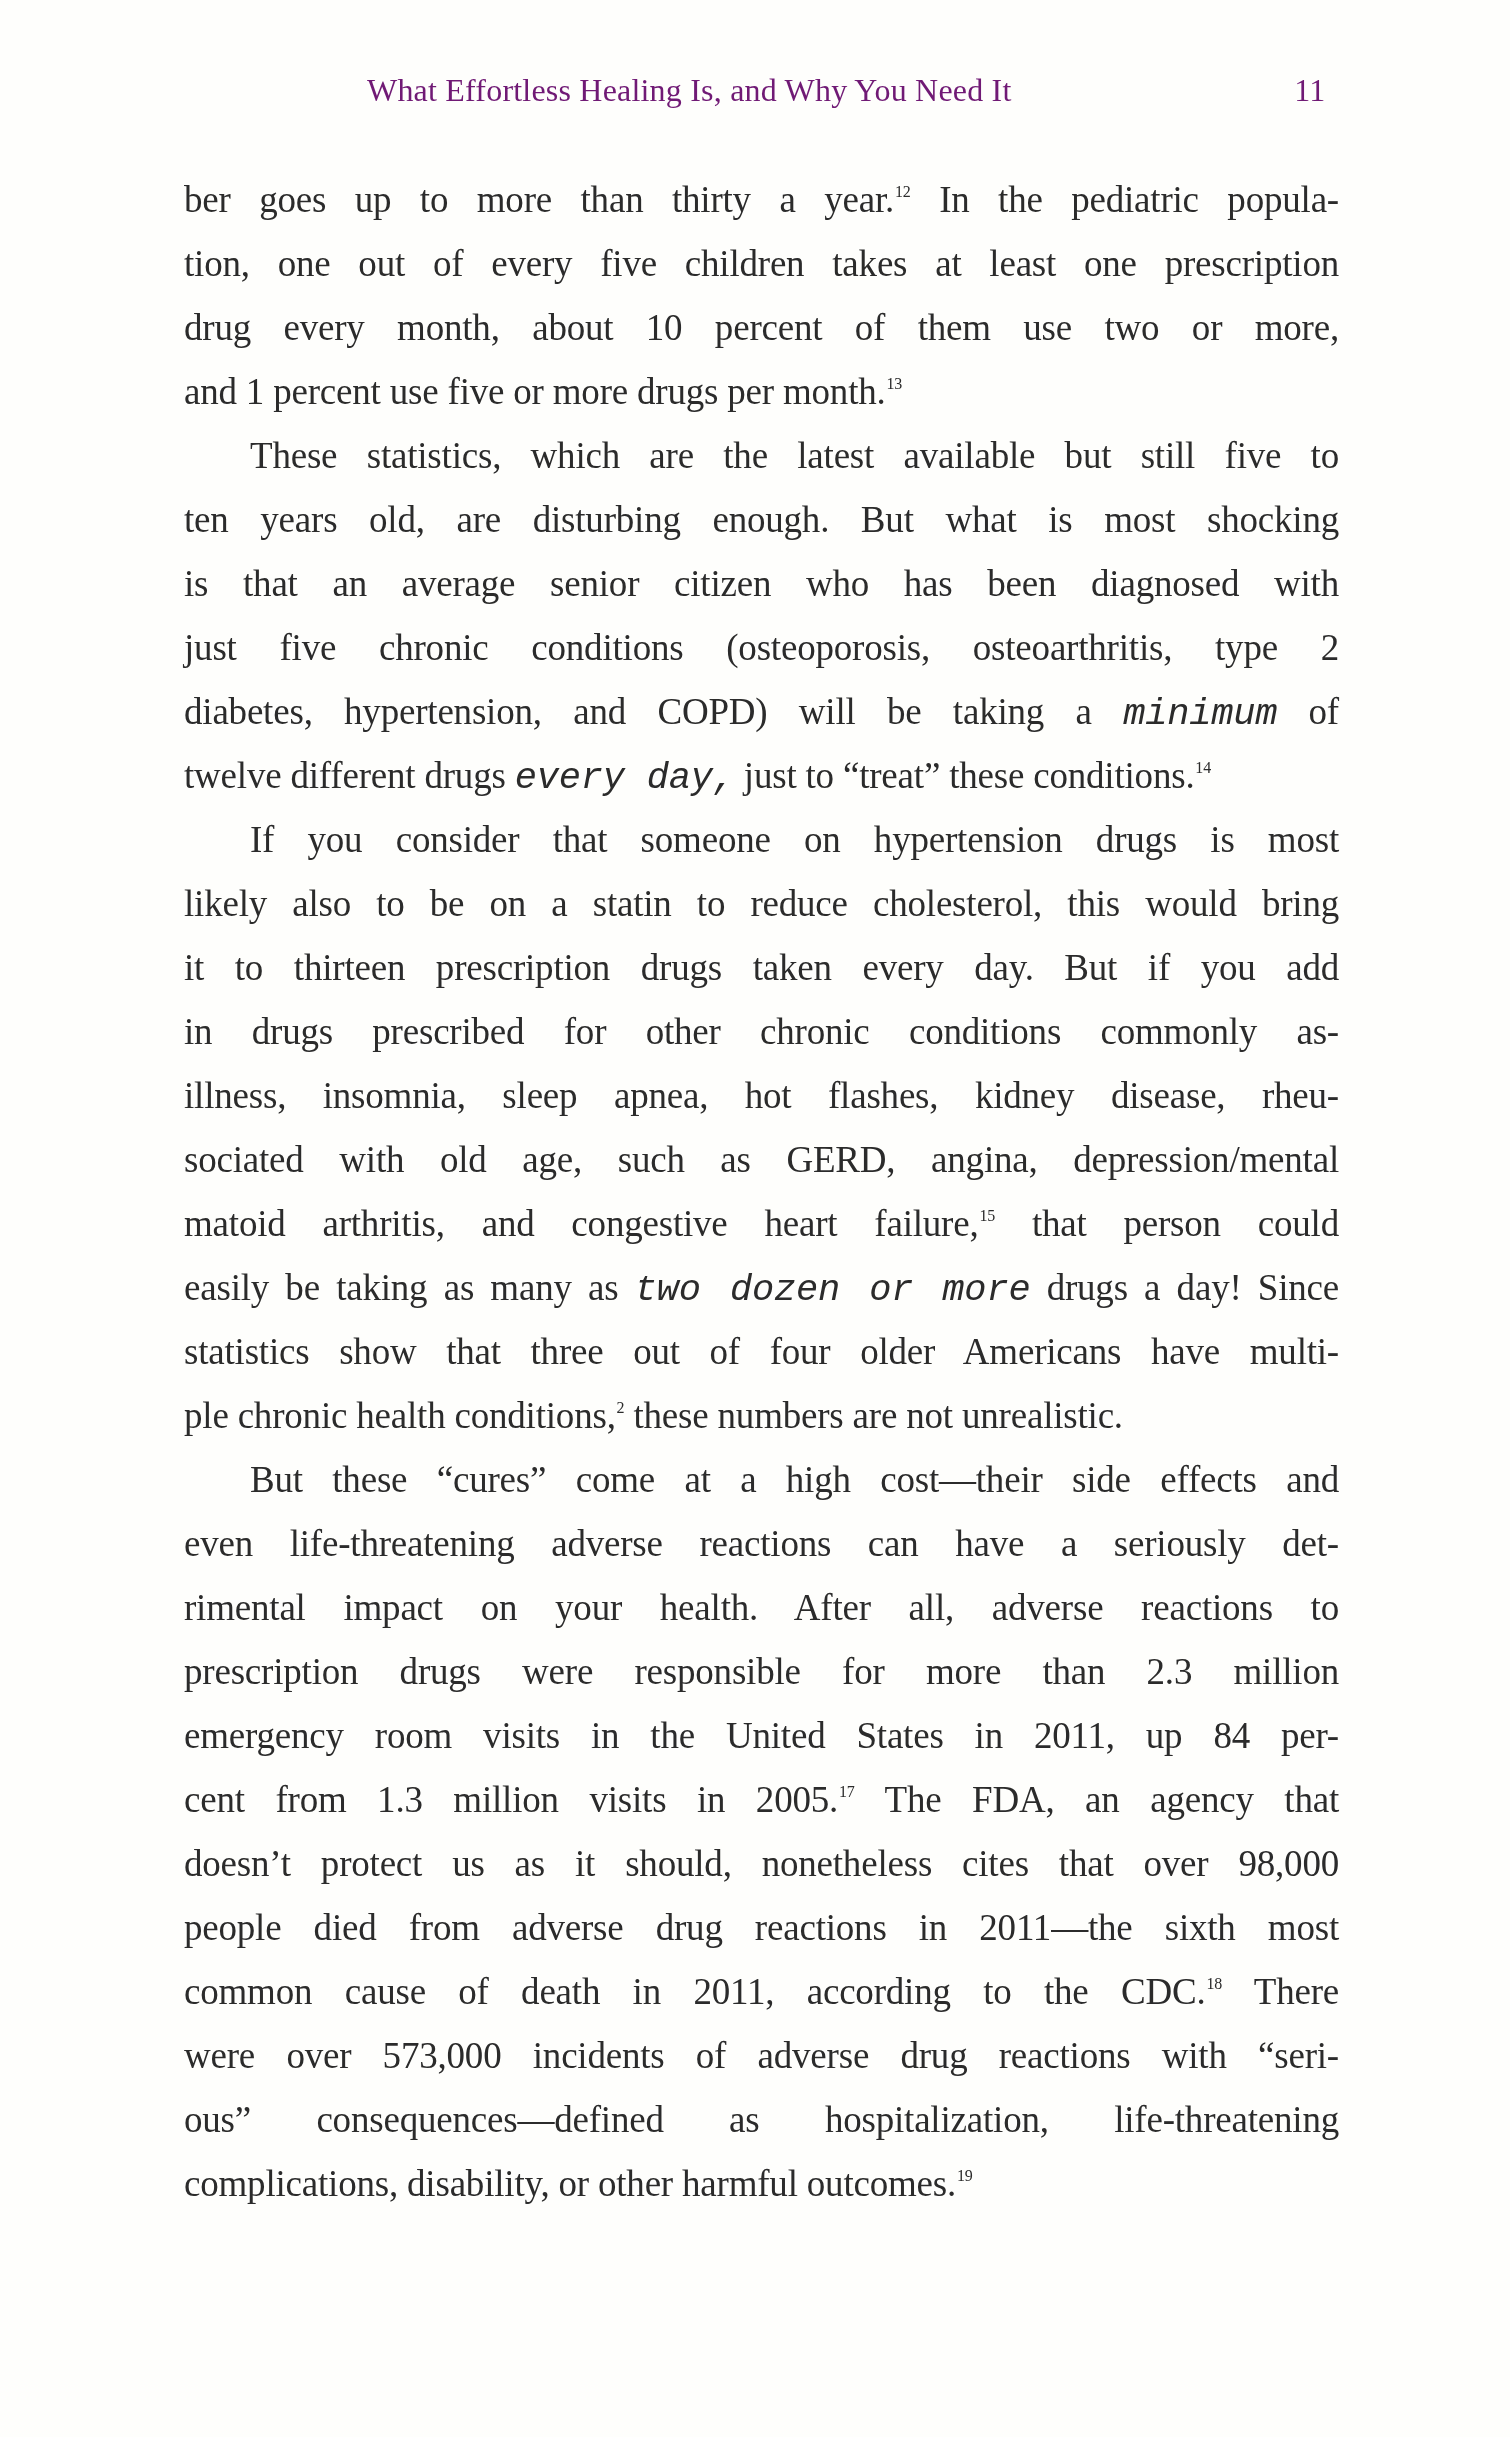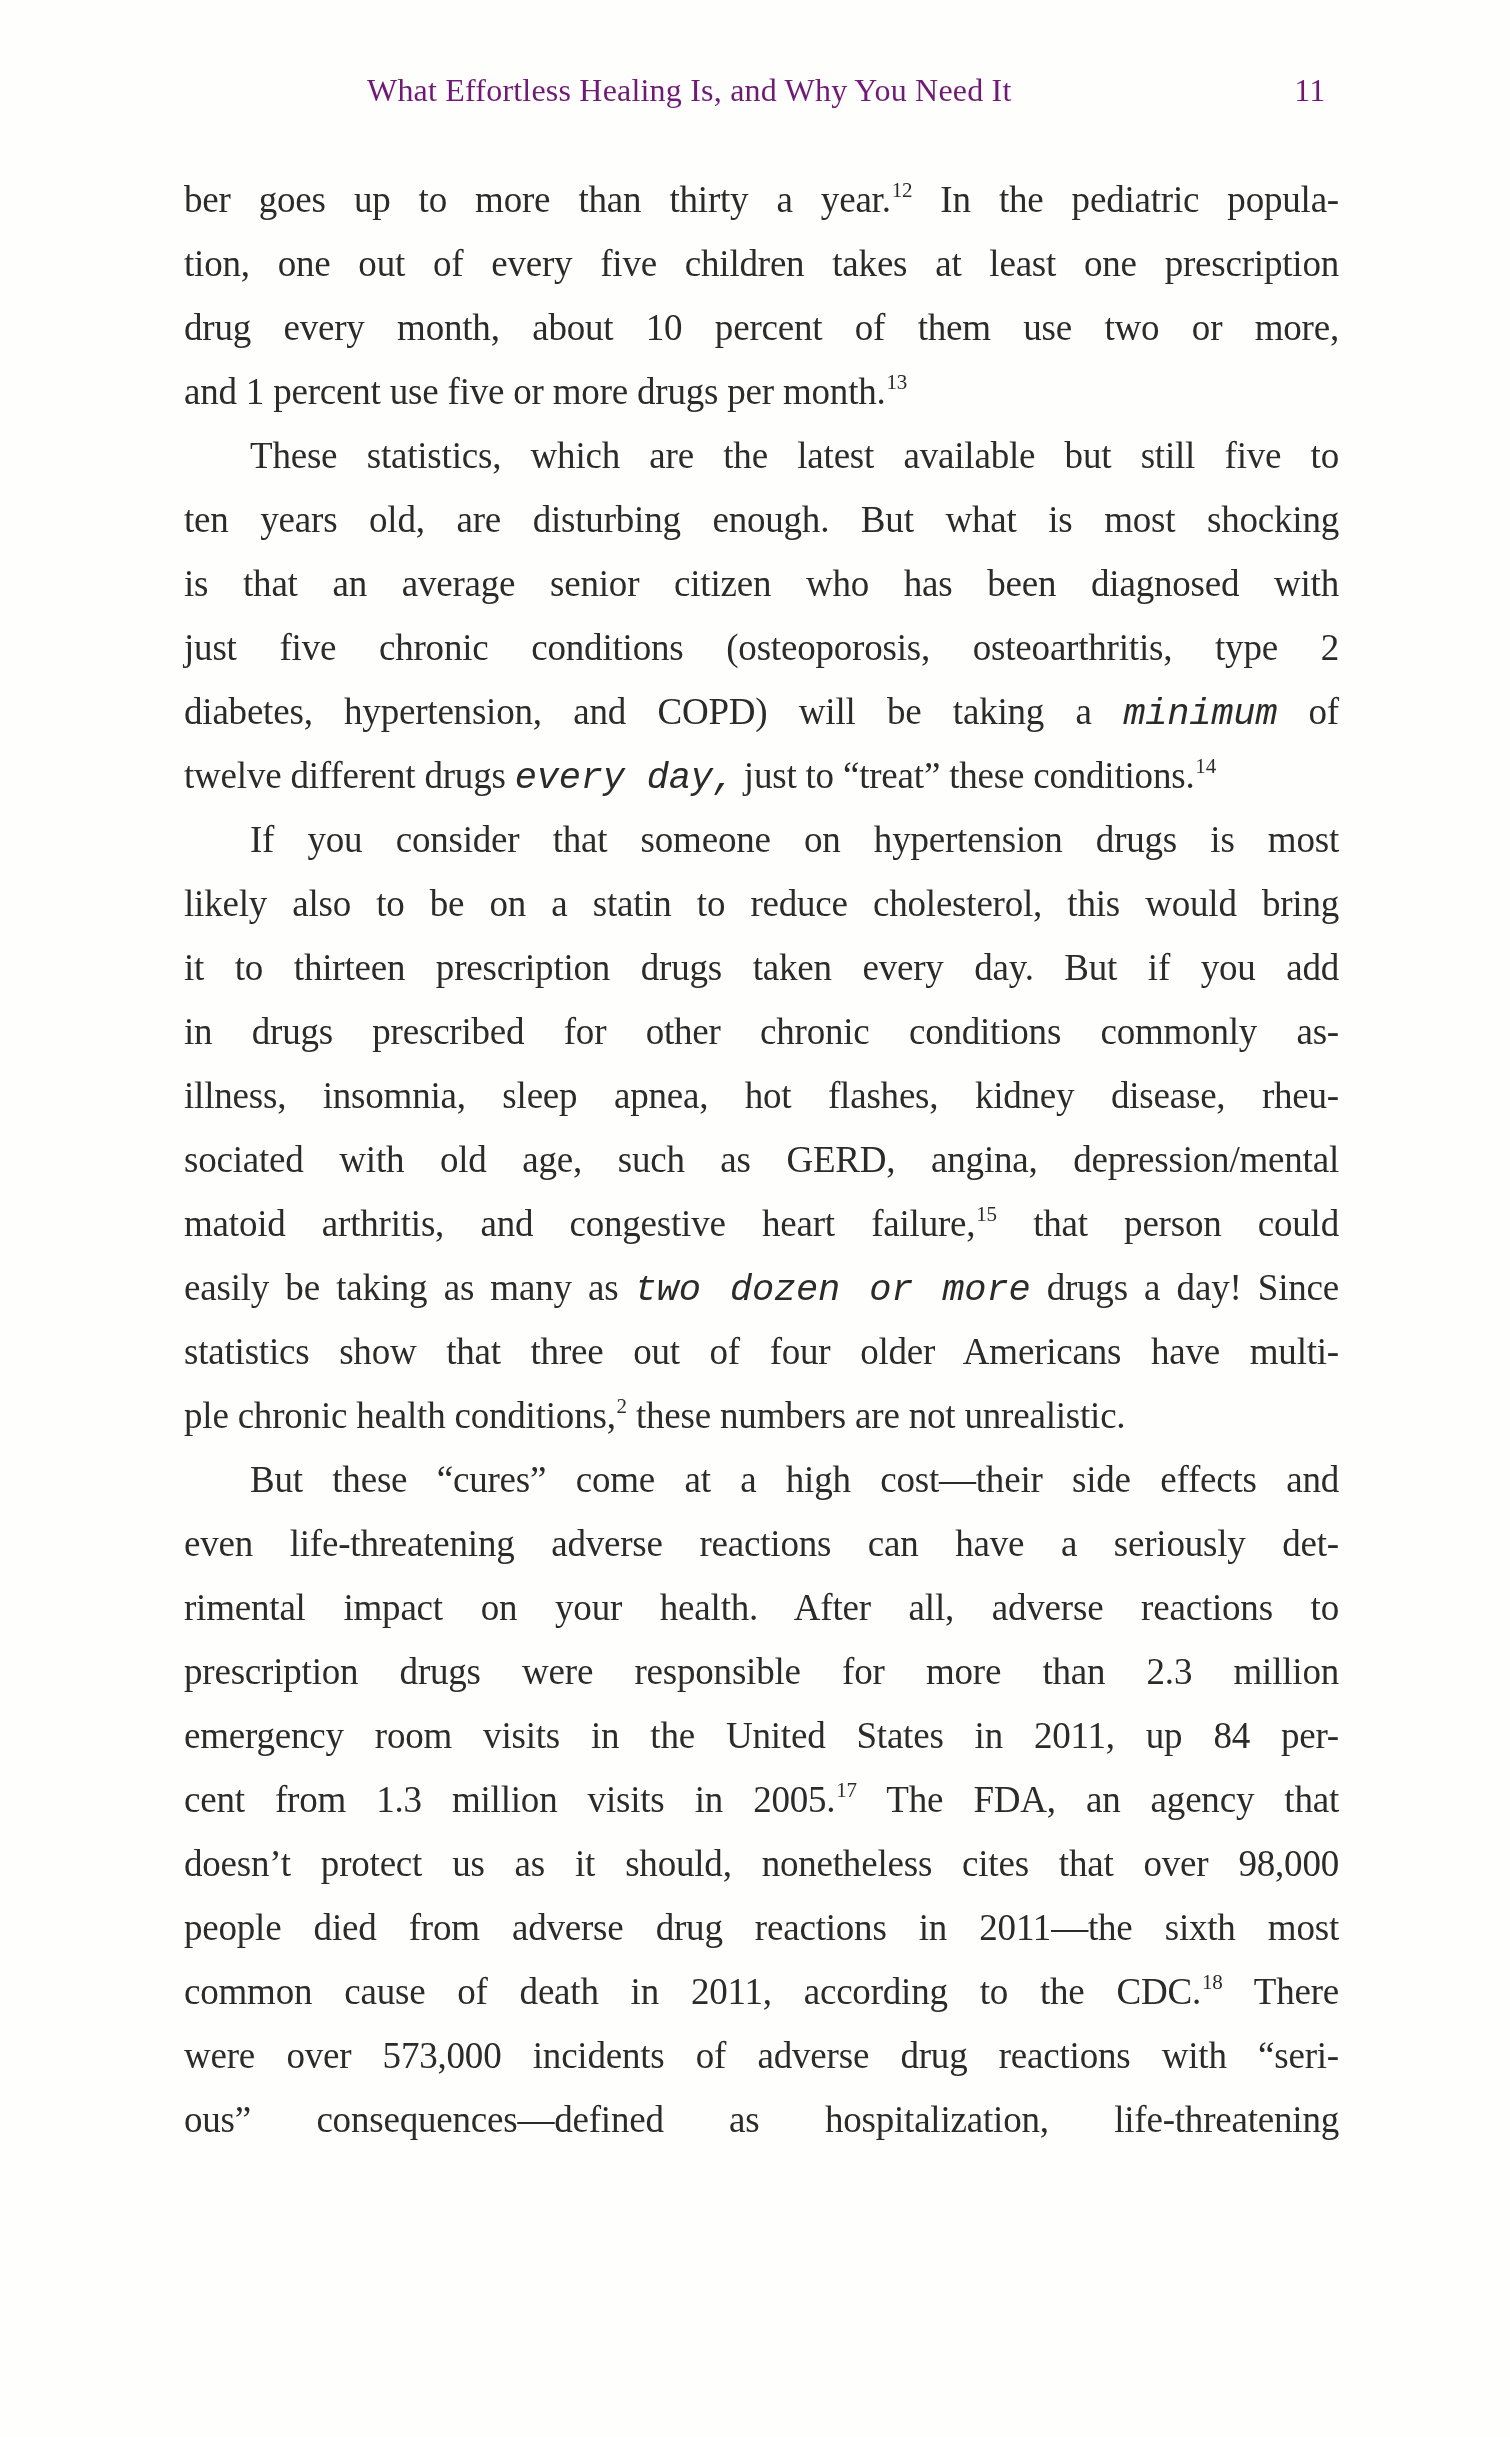--- a/index.html
+++ b/index.html
@@ -52,21 +52,21 @@
       white-space: nowrap;
       height: 64px;
     }
     .line.last {
       text-align-last: left;
     }
     .line.indent {
       padding-left: 66px;
     }
     sup.fn {
-      font-size: 21px;
+      font-size: 16px;
       line-height: 0;
       vertical-align: 14.7px;
       margin-left: 0.9px;
     }
     em {
       font-style: italic;
       font-family: Liberation Mono, monospace;
     }
   </style>
 </head>
@@ -109,15 +109,16 @@
       <span class="line">even life-threatening adverse reactions can have a seriously det-</span>
       <span class="line">rimental impact on your health. After all, adverse reactions to</span>
       <span class="line">prescription drugs were responsible for more than 2.3 million</span>
       <span class="line">emergency room visits in the United States in 2011, up 84 per-</span>
       <span class="line">cent from 1.3 million visits in 2005.<sup class="fn">17</sup> The FDA, an agency that</span>
       <span class="line">doesn’t protect us as it should, nonetheless cites that over 98,000</span>
       <span class="line">people died from adverse drug reactions in 2011—the sixth most</span>
       <span class="line">common cause of death in 2011, according to the CDC.<sup class="fn">18</sup> There</span>
       <span class="line">were over 573,000 incidents of adverse drug reactions with “seri-</span>
       <span class="line">ous” consequences—defined as hospitalization, life-threatening</span>
+      <span class="line last">complications, disability, or other harmful outcomes.<sup class="fn">19</sup></span>
     </div>
   </div>
 
 
 </body></html>

